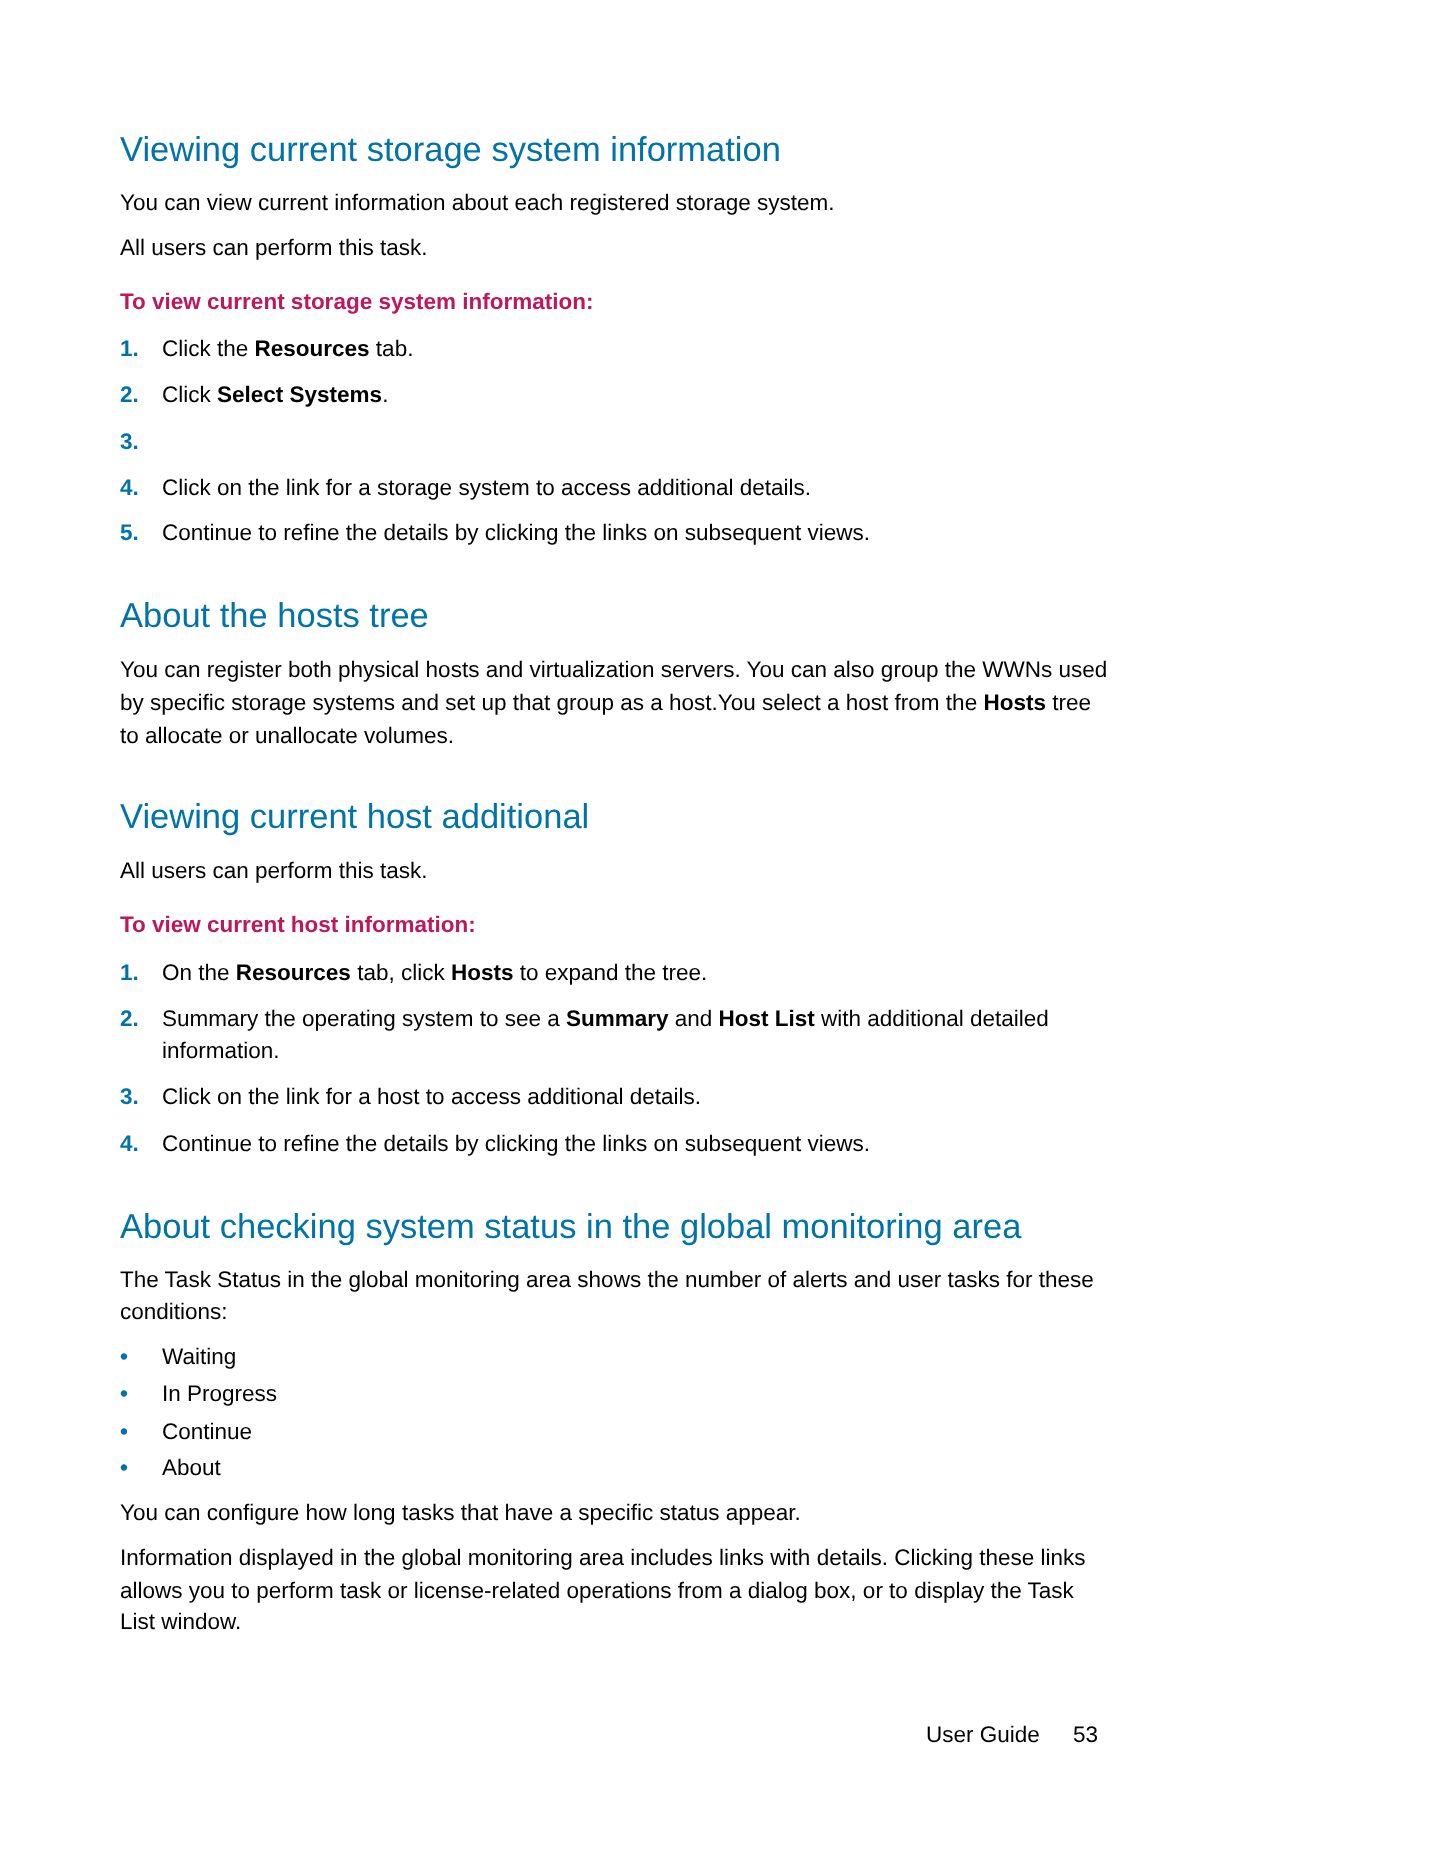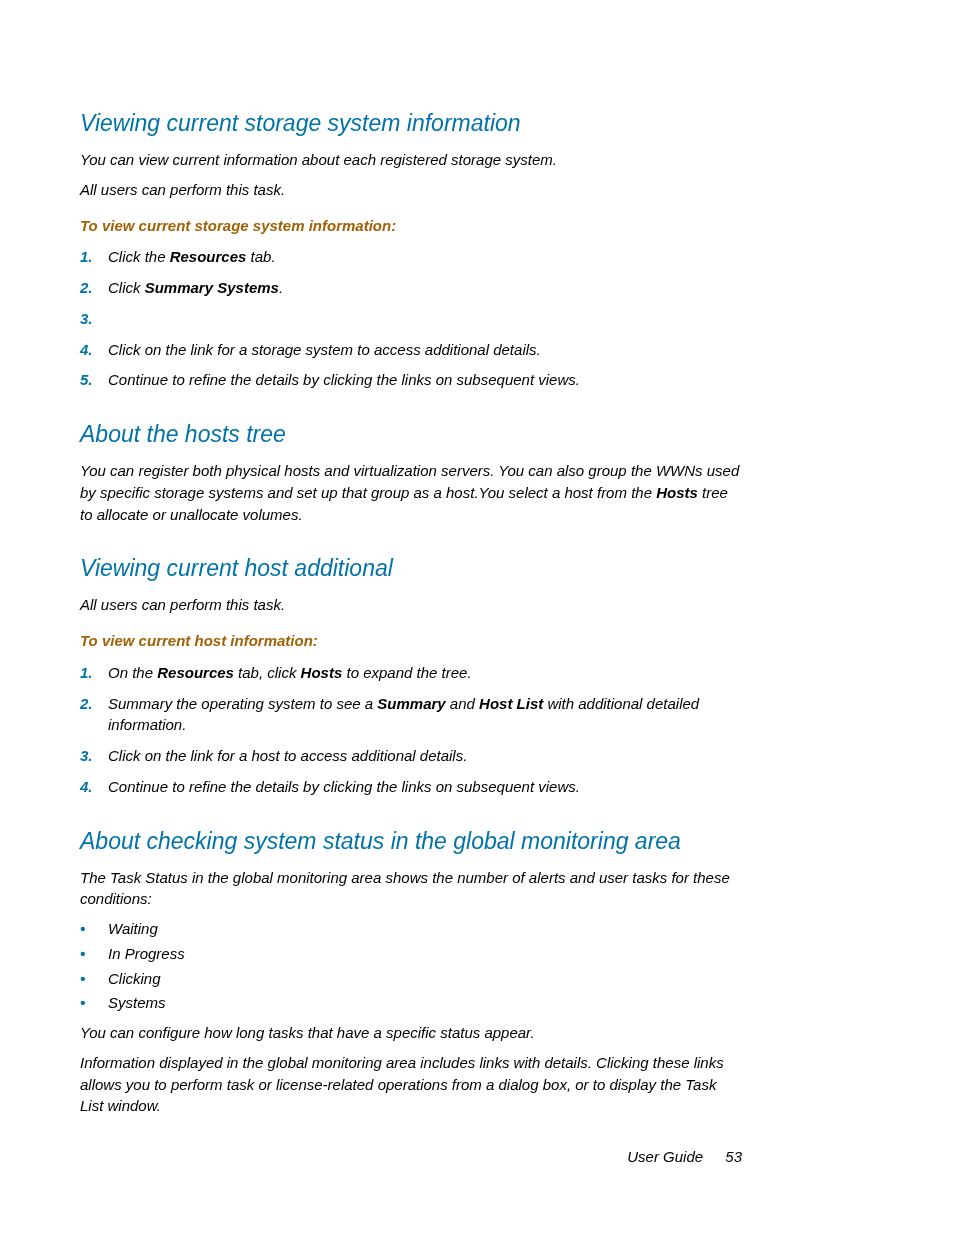--- a/index.html
+++ b/index.html
@@ -7,40 +7,39 @@
     font-size: 15px;
     color: #000;
     background: #fff;
     margin: 0;
     padding: 0;
   }
   .page {
     width: 820px;
     height: 1235px;
     box-sizing: border-box;
-    padding: 80px 80px 40px 80px;
+    padding: 56px 80px 40px 80px;
     position: relative;
-    font-style: italic;
   }
   h2.section-heading {
     font-family: Arial, Helvetica, sans-serif;
     font-weight: 300;
     font-size: 23px;
     color: #0073a8;
     margin: 30px 0 12px 0;
   }
   .content-block {
     margin-bottom: 8px;
     line-height: 1.45;
   }
   p {
     margin: 8px 0;
   }
   .sub-heading {
-    color: #a16207;
+    color: #be185d;
     font-weight: bold;
     font-size: 15px;
     margin-top: 14px;
     margin-bottom: 10px;
   }
   ol.numbered {
     list-style: none;
     padding: 0;
     margin: 0;
   }
@@ -63,21 +62,21 @@
     margin: 3px 0;
   }
   ul.bullets li .dot {
     color: #0073a8;
     min-width: 28px;
     font-weight: bold;
   }
   .footer {
     position: absolute;
     bottom: 70px;
-    right: 78px;
+    right: 88px;
     font-size: 15px;
     text-align: right;
   }
   .footer .pagenum {
     margin-left: 18px;
   }
   b { font-weight: bold; }
 </style>
 </head>
 <body>
@@ -89,21 +88,21 @@
     <p>You can view current information about each registered storage system.</p>
     <p>All users can perform this task.</p>
     <p class="sub-heading">To view current storage system information:</p>
     <ol class="numbered" id="s1-steps">
         <li>
           <span class="num">1.</span>
           <span><span>Click the </span><b>Resources</b><span> tab.</span></span>
         </li>
         <li>
           <span class="num">2.</span>
-          <span><span>Click </span><b>Summary Systems</b><span>.</span></span>
+          <span><span>Click </span><b>Select Systems</b><span>.</span></span>
         </li>
         <li>
           <span class="num">3.</span>
         </li>
         <li>
           <span class="num">4.</span>
           <span><span>Click on the link for a storage system to access additional details.</span></span>
         </li>
         <li>
           <span class="num">5.</span>
@@ -150,25 +149,25 @@
         <li>
           <span class="dot">•</span>
           <span>Waiting</span>
         </li>
         <li>
           <span class="dot">•</span>
           <span>In Progress</span>
         </li>
         <li>
           <span class="dot">•</span>
-          <span>Clicking</span>
+          <span>Continue</span>
         </li>
         <li>
           <span class="dot">•</span>
-          <span>Systems</span>
+          <span>About</span>
         </li>
       </ul>
     <p>You can configure how long tasks that have a specific status appear.</p>
     <p>Information displayed in the global monitoring area includes links with details. Clicking these links allows you to perform task or license-related operations from a dialog box, or to display the Task List window.</p>
   </div>
 
   <div class="footer">
     <span>User Guide</span>
     <span class="pagenum">53</span>
   </div>

